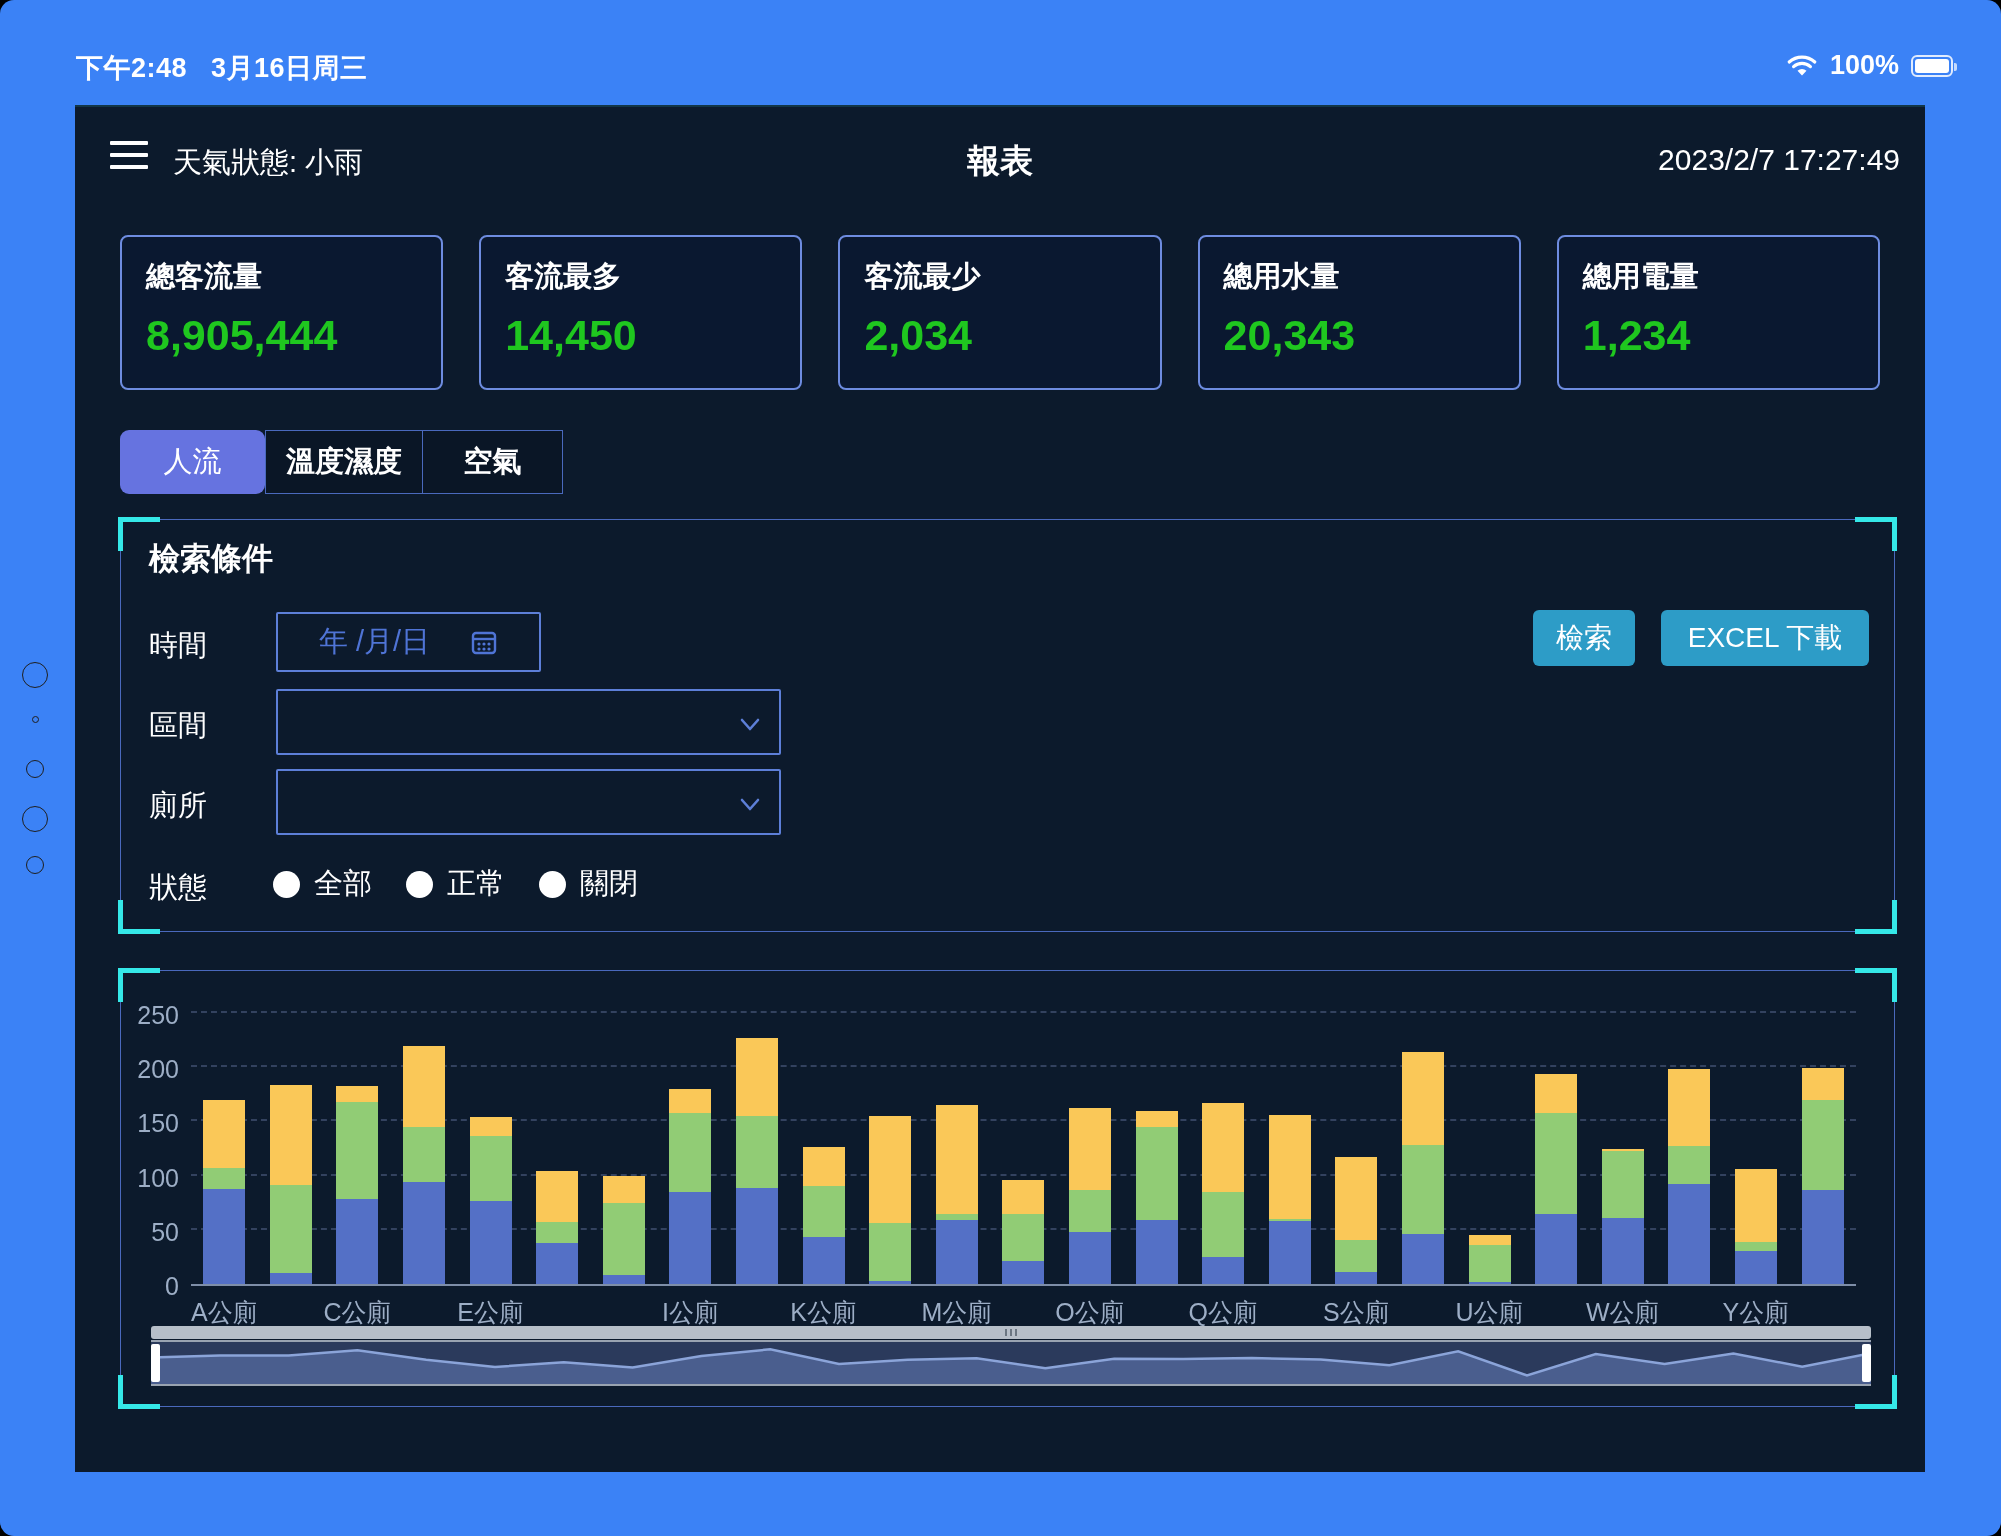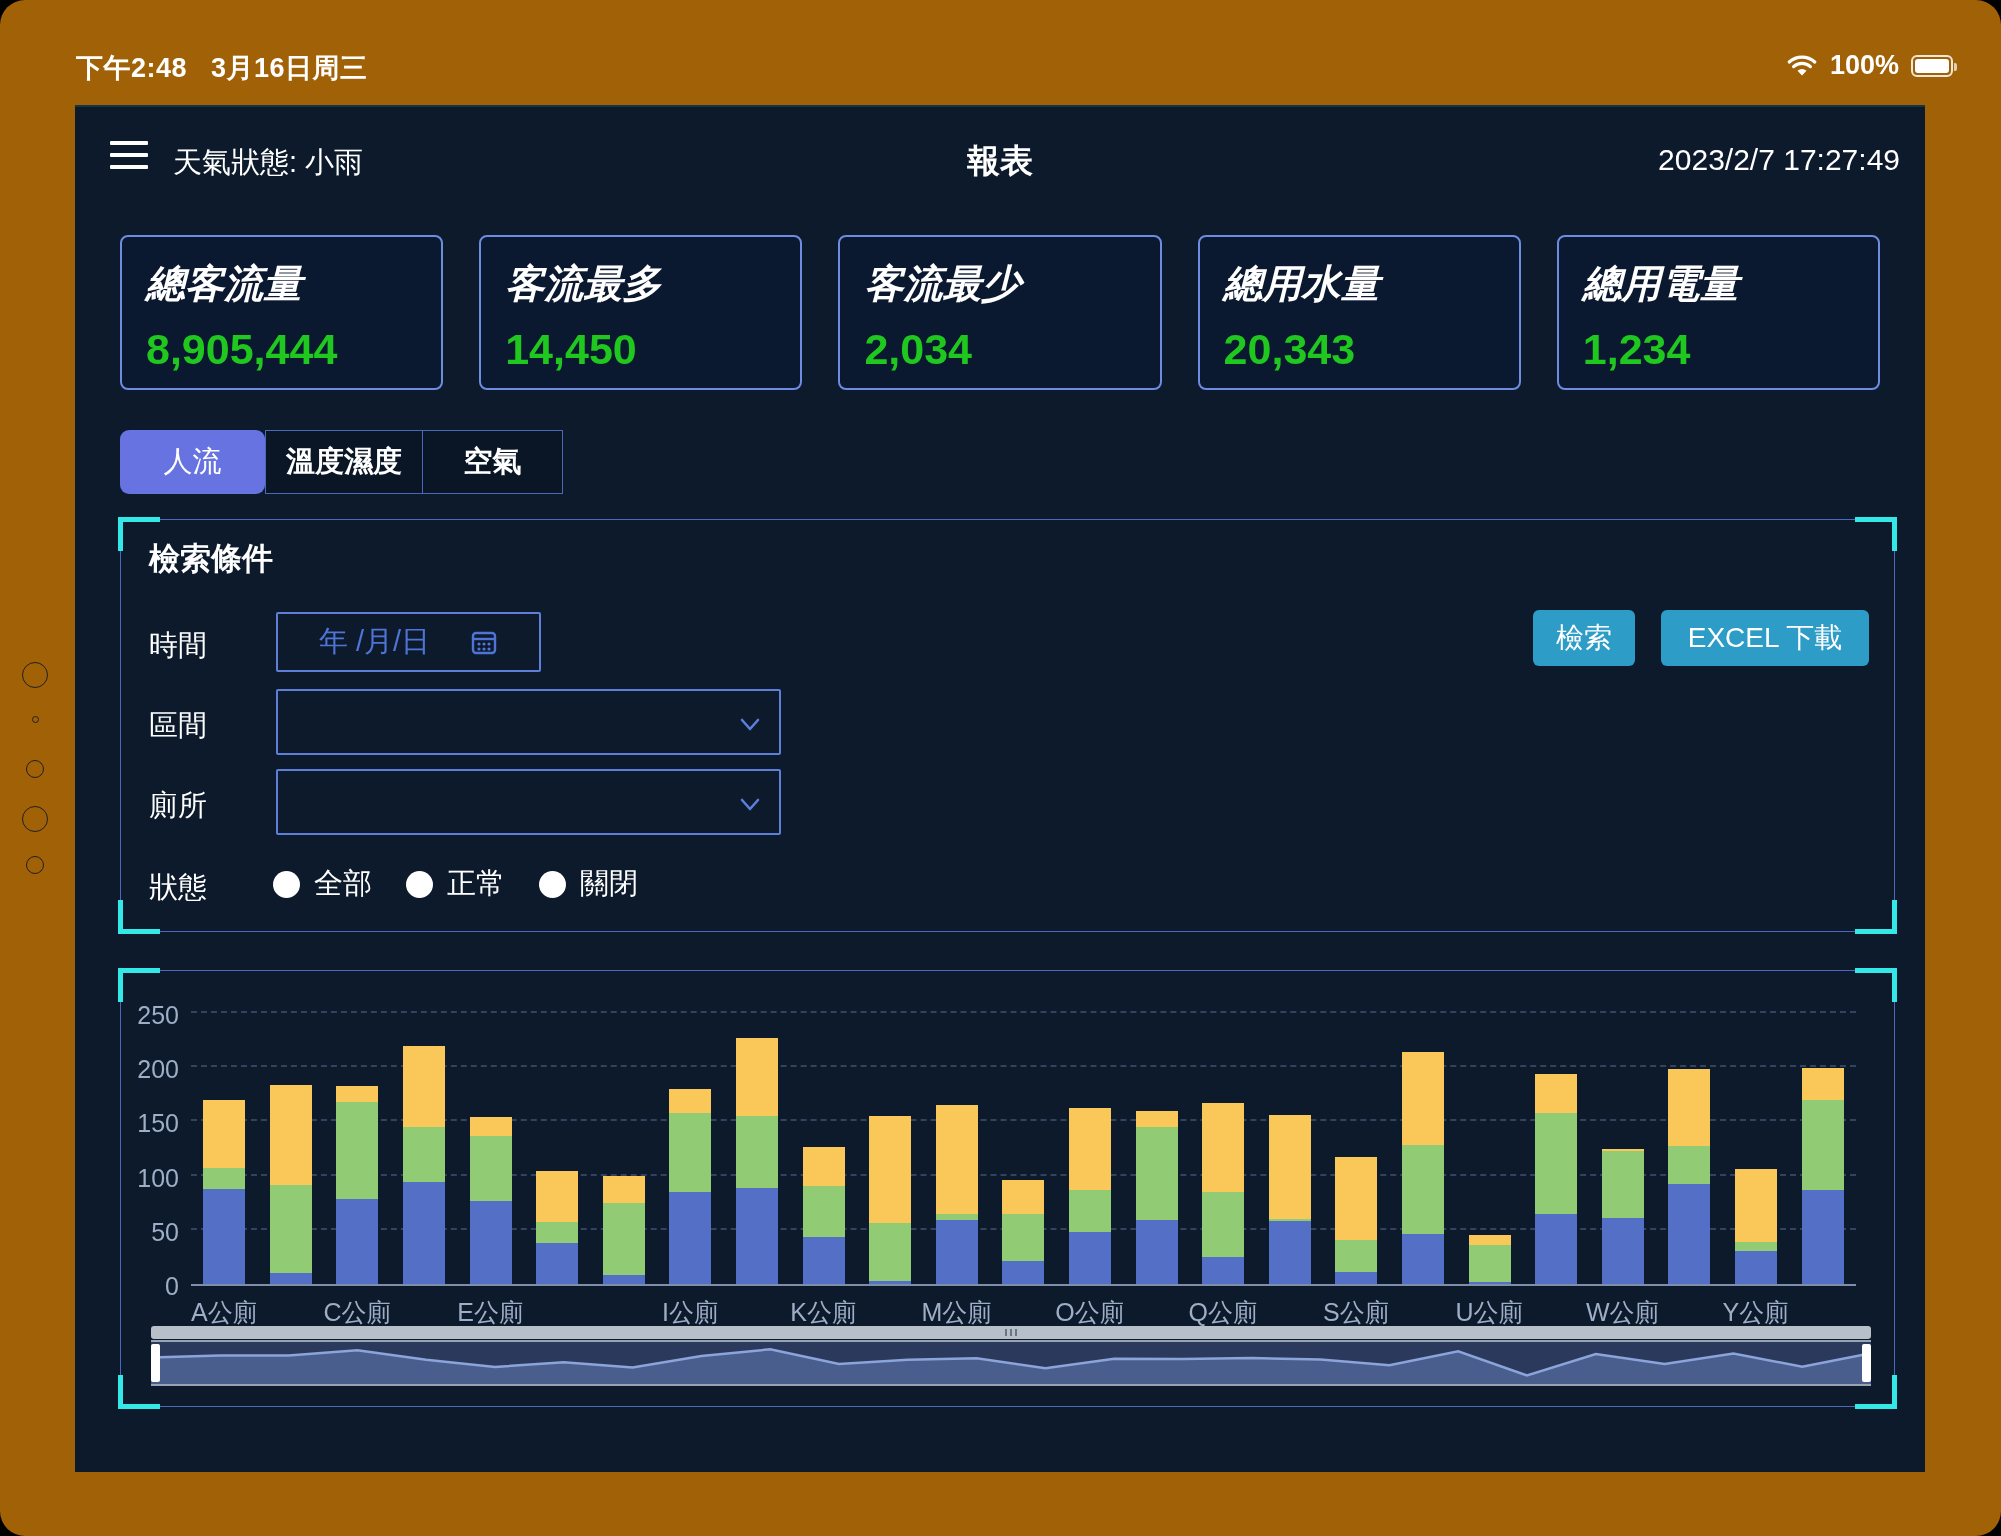--- a/index.html
+++ b/index.html
@@ -1,19 +1,19 @@
 <!DOCTYPE html>
 <html><head>
 <meta charset="utf-8">
 <style>
   * { margin:0; padding:0; box-sizing:border-box; }
   html,body { background:#000; }
   body { width:2001px; height:1536px; font-family:"Liberation Sans","DejaVu Sans",sans-serif; overflow:hidden; }
 
-  .device { position:relative; width:2001px; height:1536px; background:#a16207; border-radius:25px; overflow:hidden; }
+  .device { position:relative; width:2001px; height:1536px; background:#3b82f6; border-radius:14px; overflow:hidden; }
 
   
   .bezel-dot { position:absolute; border:1px solid #1f1f1f; border-radius:50%; }
 
   
   .statusbar { position:absolute; left:0; top:0; width:100%; height:105px; color:#fff; }
   .statusbar .left { position:absolute; left:76px; top:50px; font-size:27px; font-weight:700; letter-spacing:.5px; }
   .statusbar .right { position:absolute; right:48px; top:50px; display:flex; align-items:center; gap:12px; }
   .statusbar .pct { font-size:27px; font-weight:700; }
   .battery { position:relative; width:42px; height:22px; border:2px solid rgba(255,255,255,.85); border-radius:6px; }
@@ -27,21 +27,21 @@
   .app-header { position:relative; height:100px; }
   .hamburger { position:absolute; left:35px; top:34px; width:38px; cursor:pointer; }
   .hamburger span { display:block; height:4px; background:#fff; margin-bottom:8px; border-radius:1px; }
   .weather { position:absolute; left:98px; top:36px; color:#fff; font-size:29px; }
   .app-title { position:absolute; left:0; right:0; top:32px; text-align:center; color:#fff; font-size:33px; font-weight:700; }
   .header-datetime { position:absolute; right:25px; top:36px; color:#fff; font-size:30px; }
 
   
   .cards { position:absolute; left:45px; top:128px; width:1760px; display:flex; gap:36px; }
   .card { flex:1; height:155px; background:#0a1830; border:2px solid #6e8ce0; border-radius:8px; padding:20px 24px; }
-  .card .label { color:#fff; font-size:39px; font-weight:700;font-style:italic; }
+  .card .label { color:#fff; font-size:29px; font-weight:700; }
   .card .value { margin-top:14px; font-size:43px; font-weight:700; }
 
   
   .tabs { position:absolute; left:45px; top:323px; height:76px; display:flex; }
   .tab { height:64px; display:flex; align-items:center; justify-content:center; color:#fff; font-size:29px; cursor:pointer;font-weight:bold; }
   .tab.inactive { background:#0a1626; border:1px solid #4a69bd; }
   .tab.inactive + .tab.inactive { border-left:none; }
   .tab.active { background:#6673e0; border-radius:9px; font-weight:400; }
 
   

